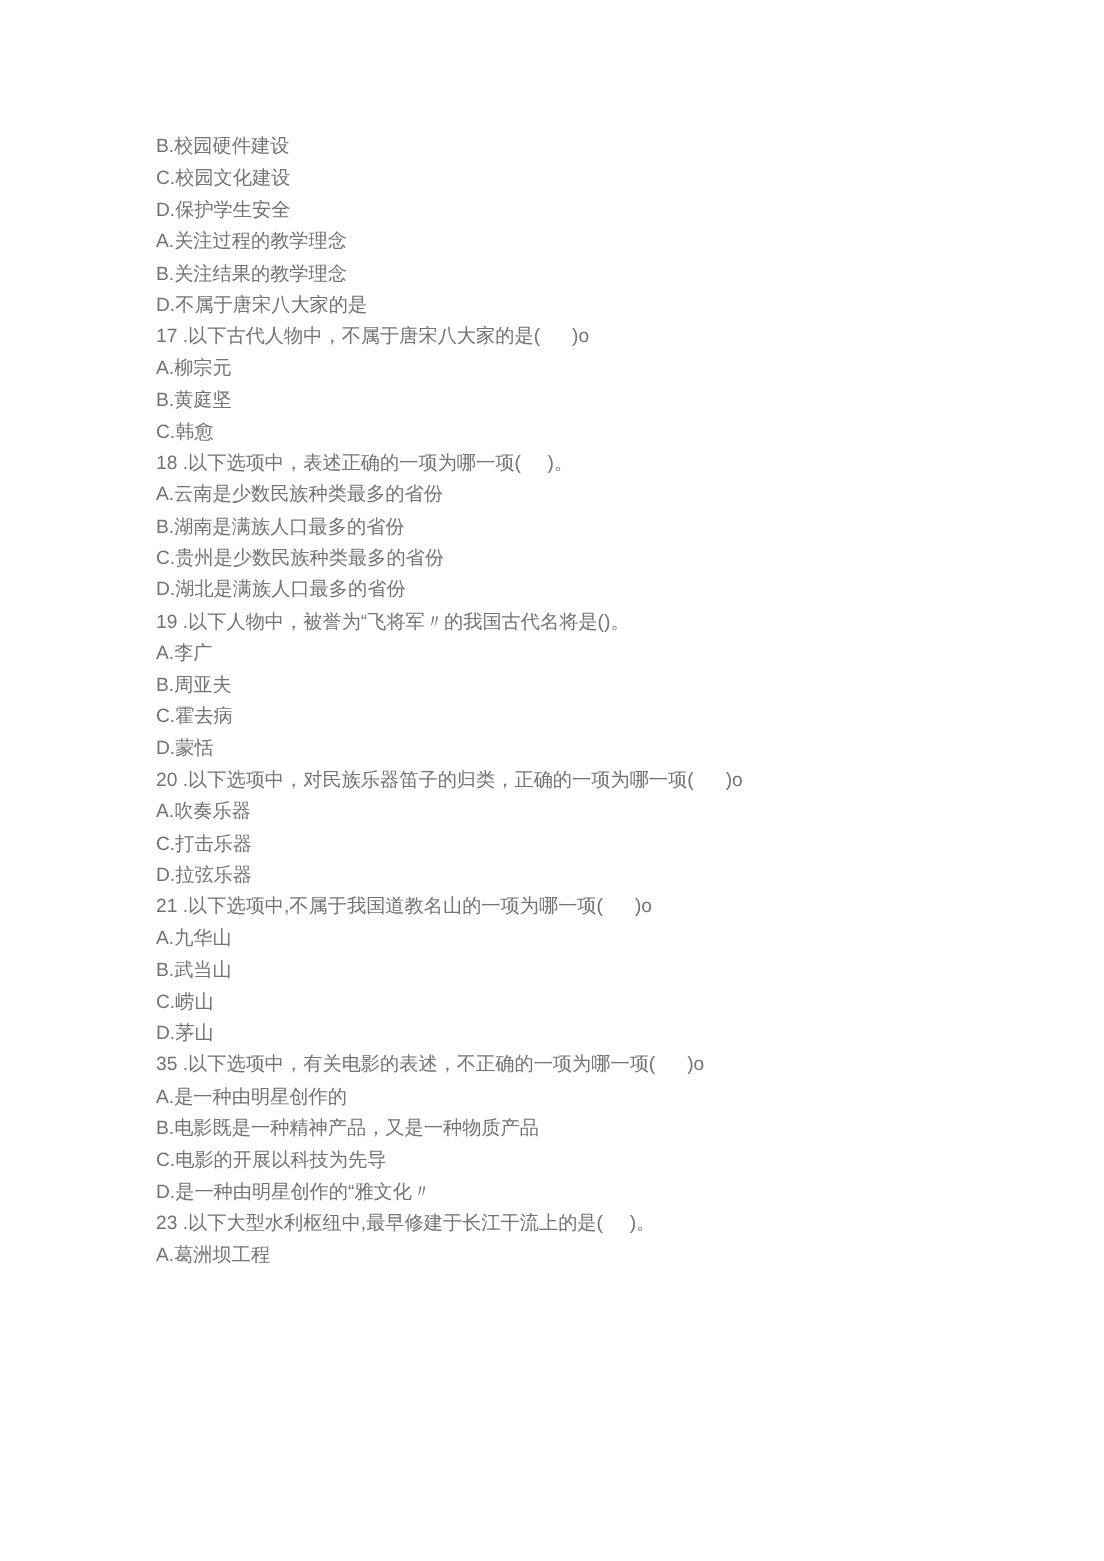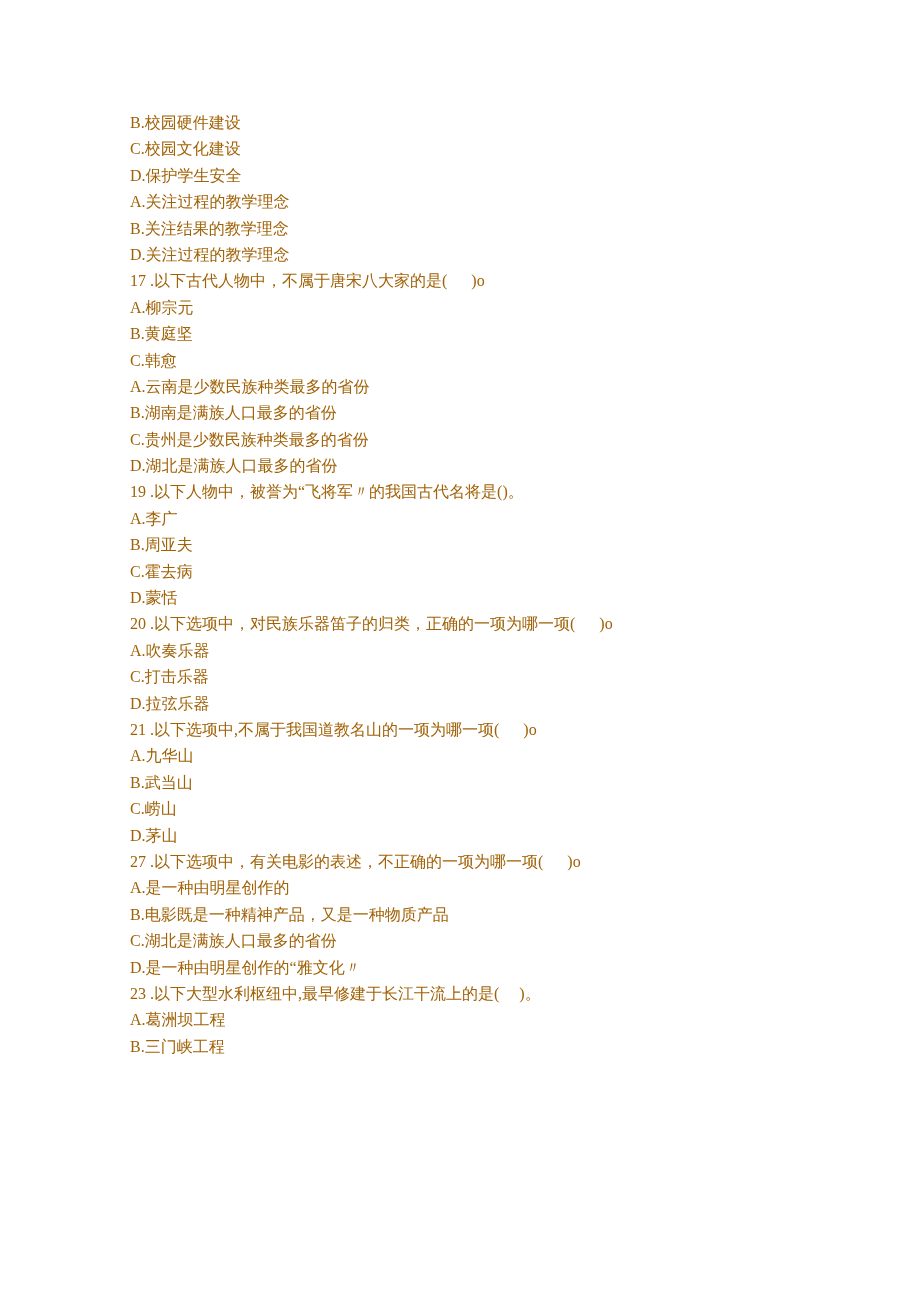--- a/index.html
+++ b/index.html
@@ -3,50 +3,51 @@
 <meta charset="utf-8">
 <style>
   html, body {
     margin: 0;
     padding: 0;
     background: #ffffff;
     width: 920px;
   }
   .page {
     padding: 110px 120px 80px 130px;
-    font-family: Liberation Serif, serif;
+    font-family: Liberation Sans, sans-serif;
     font-size: 16px;
     line-height: 1.65;
-    color: #a16207;
+    color: #737373;
   }
   .line {
     white-space: pre-wrap;
   }
   .stem {
     white-space: pre-wrap;
   }
 </style>
 </head>
 <body>
 
 <div class="page">
 
   <div class="line">B.校园硬件建设</div>
   <div class="line">C.校园文化建设</div>
   <div class="line">D.保护学生安全</div>
 
   <div class="line">A.关注过程的教学理念</div>
   <div class="line">B.关注结果的教学理念</div>
-  <div class="line">D.关注过程的教学理念</div>
+  <div class="line">D.不属于唐宋八大家的是</div>
 
   <div class="stem">17 .以下古代人物中，不属于唐宋八大家的是(      )o</div>
   <div class="line">A.柳宗元</div>
   <div class="line">B.黄庭坚</div>
   <div class="line">C.韩愈</div>
 
+  <div class="stem">18 .以下选项中，表述正确的一项为哪一项(     )。</div>
   <div class="line">A.云南是少数民族种类最多的省份</div>
   <div class="line">B.湖南是满族人口最多的省份</div>
   <div class="line">C.贵州是少数民族种类最多的省份</div>
   <div class="line">D.湖北是满族人口最多的省份</div>
 
   <div class="stem">19 .以下人物中，被誉为“飞将军〃的我国古代名将是()。</div>
   <div class="line">A.李广</div>
   <div class="line">B.周亚夫</div>
   <div class="line">C.霍去病</div>
   <div class="line">D.蒙恬</div>
@@ -55,23 +56,22 @@
   <div class="line">A.吹奏乐器</div>
   <div class="line">C.打击乐器</div>
   <div class="line">D.拉弦乐器</div>
 
   <div class="stem">21 .以下选项中,不属于我国道教名山的一项为哪一项(      )o</div>
   <div class="line">A.九华山</div>
   <div class="line">B.武当山</div>
   <div class="line">C.崂山</div>
   <div class="line">D.茅山</div>
 
-  <div class="stem">27 .以下选项中，有关电影的表述，不正确的一项为哪一项(      )o</div>
+  <div class="stem">35 .以下选项中，有关电影的表述，不正确的一项为哪一项(      )o</div>
   <div class="line">A.是一种由明星创作的</div>
   <div class="line">B.电影既是一种精神产品，又是一种物质产品</div>
-  <div class="line">C.湖北是满族人口最多的省份</div>
+  <div class="line">C.电影的开展以科技为先导</div>
   <div class="line">D.是一种由明星创作的“雅文化〃</div>
 
   <div class="stem">23 .以下大型水利枢纽中,最早修建于长江干流上的是(     )。</div>
   <div class="line">A.葛洲坝工程</div>
-  <div class="line">B.三门峡工程</div>
 
 </div>
 
 </body></html>

